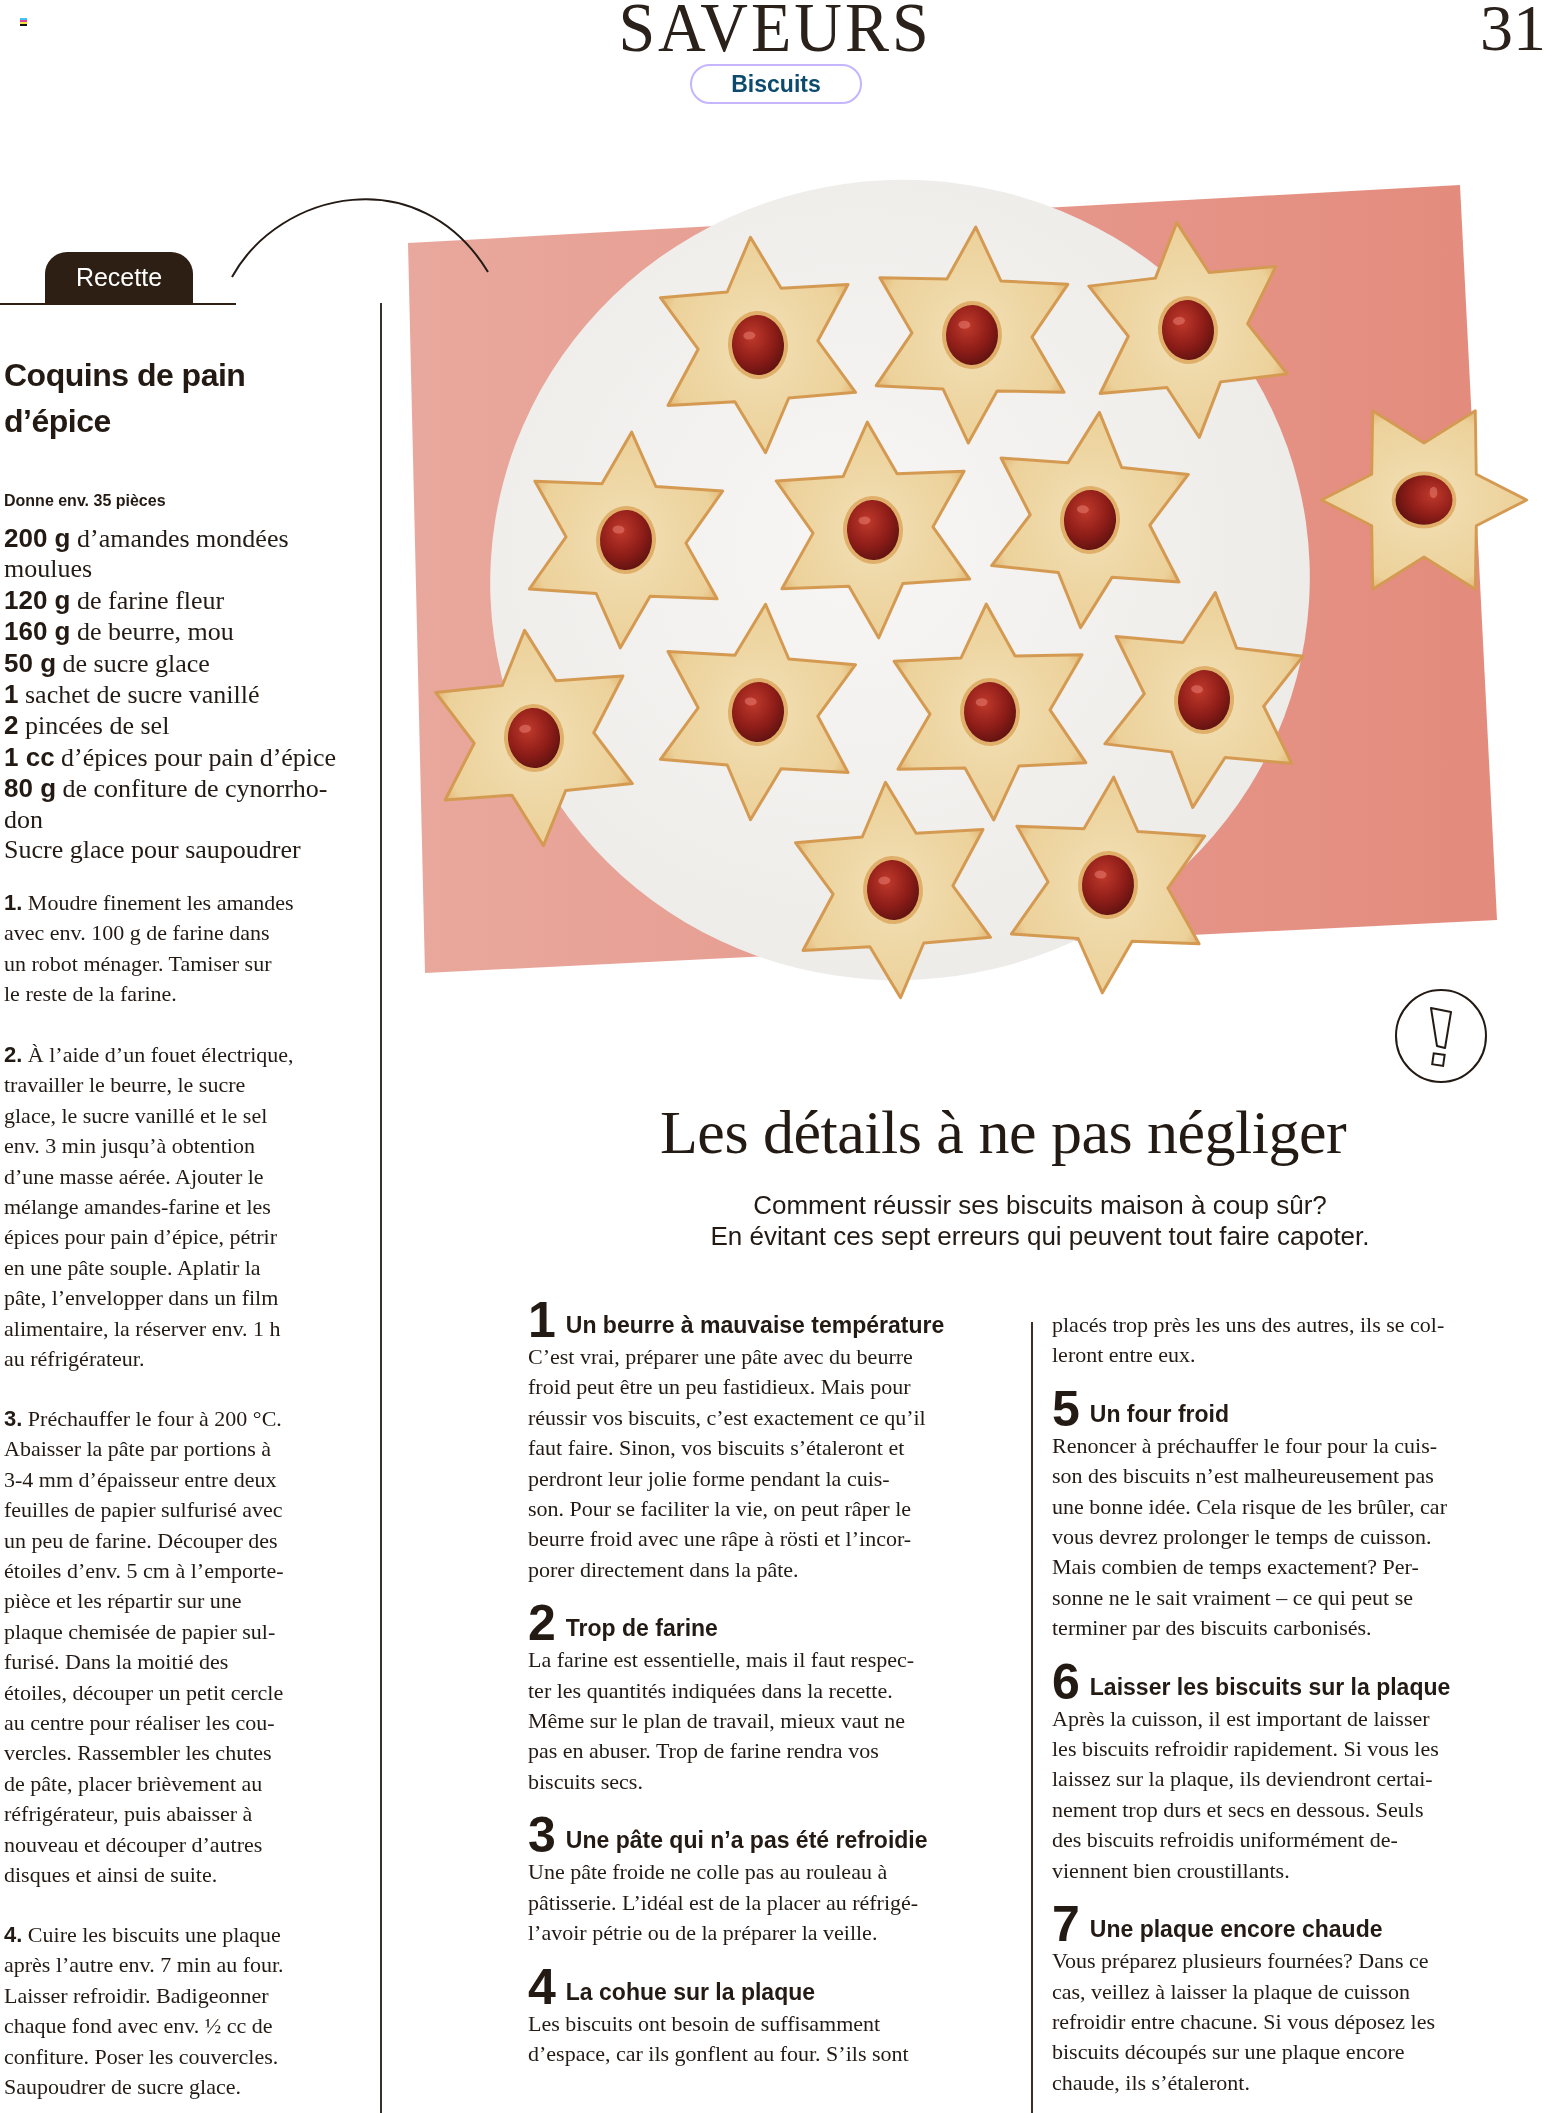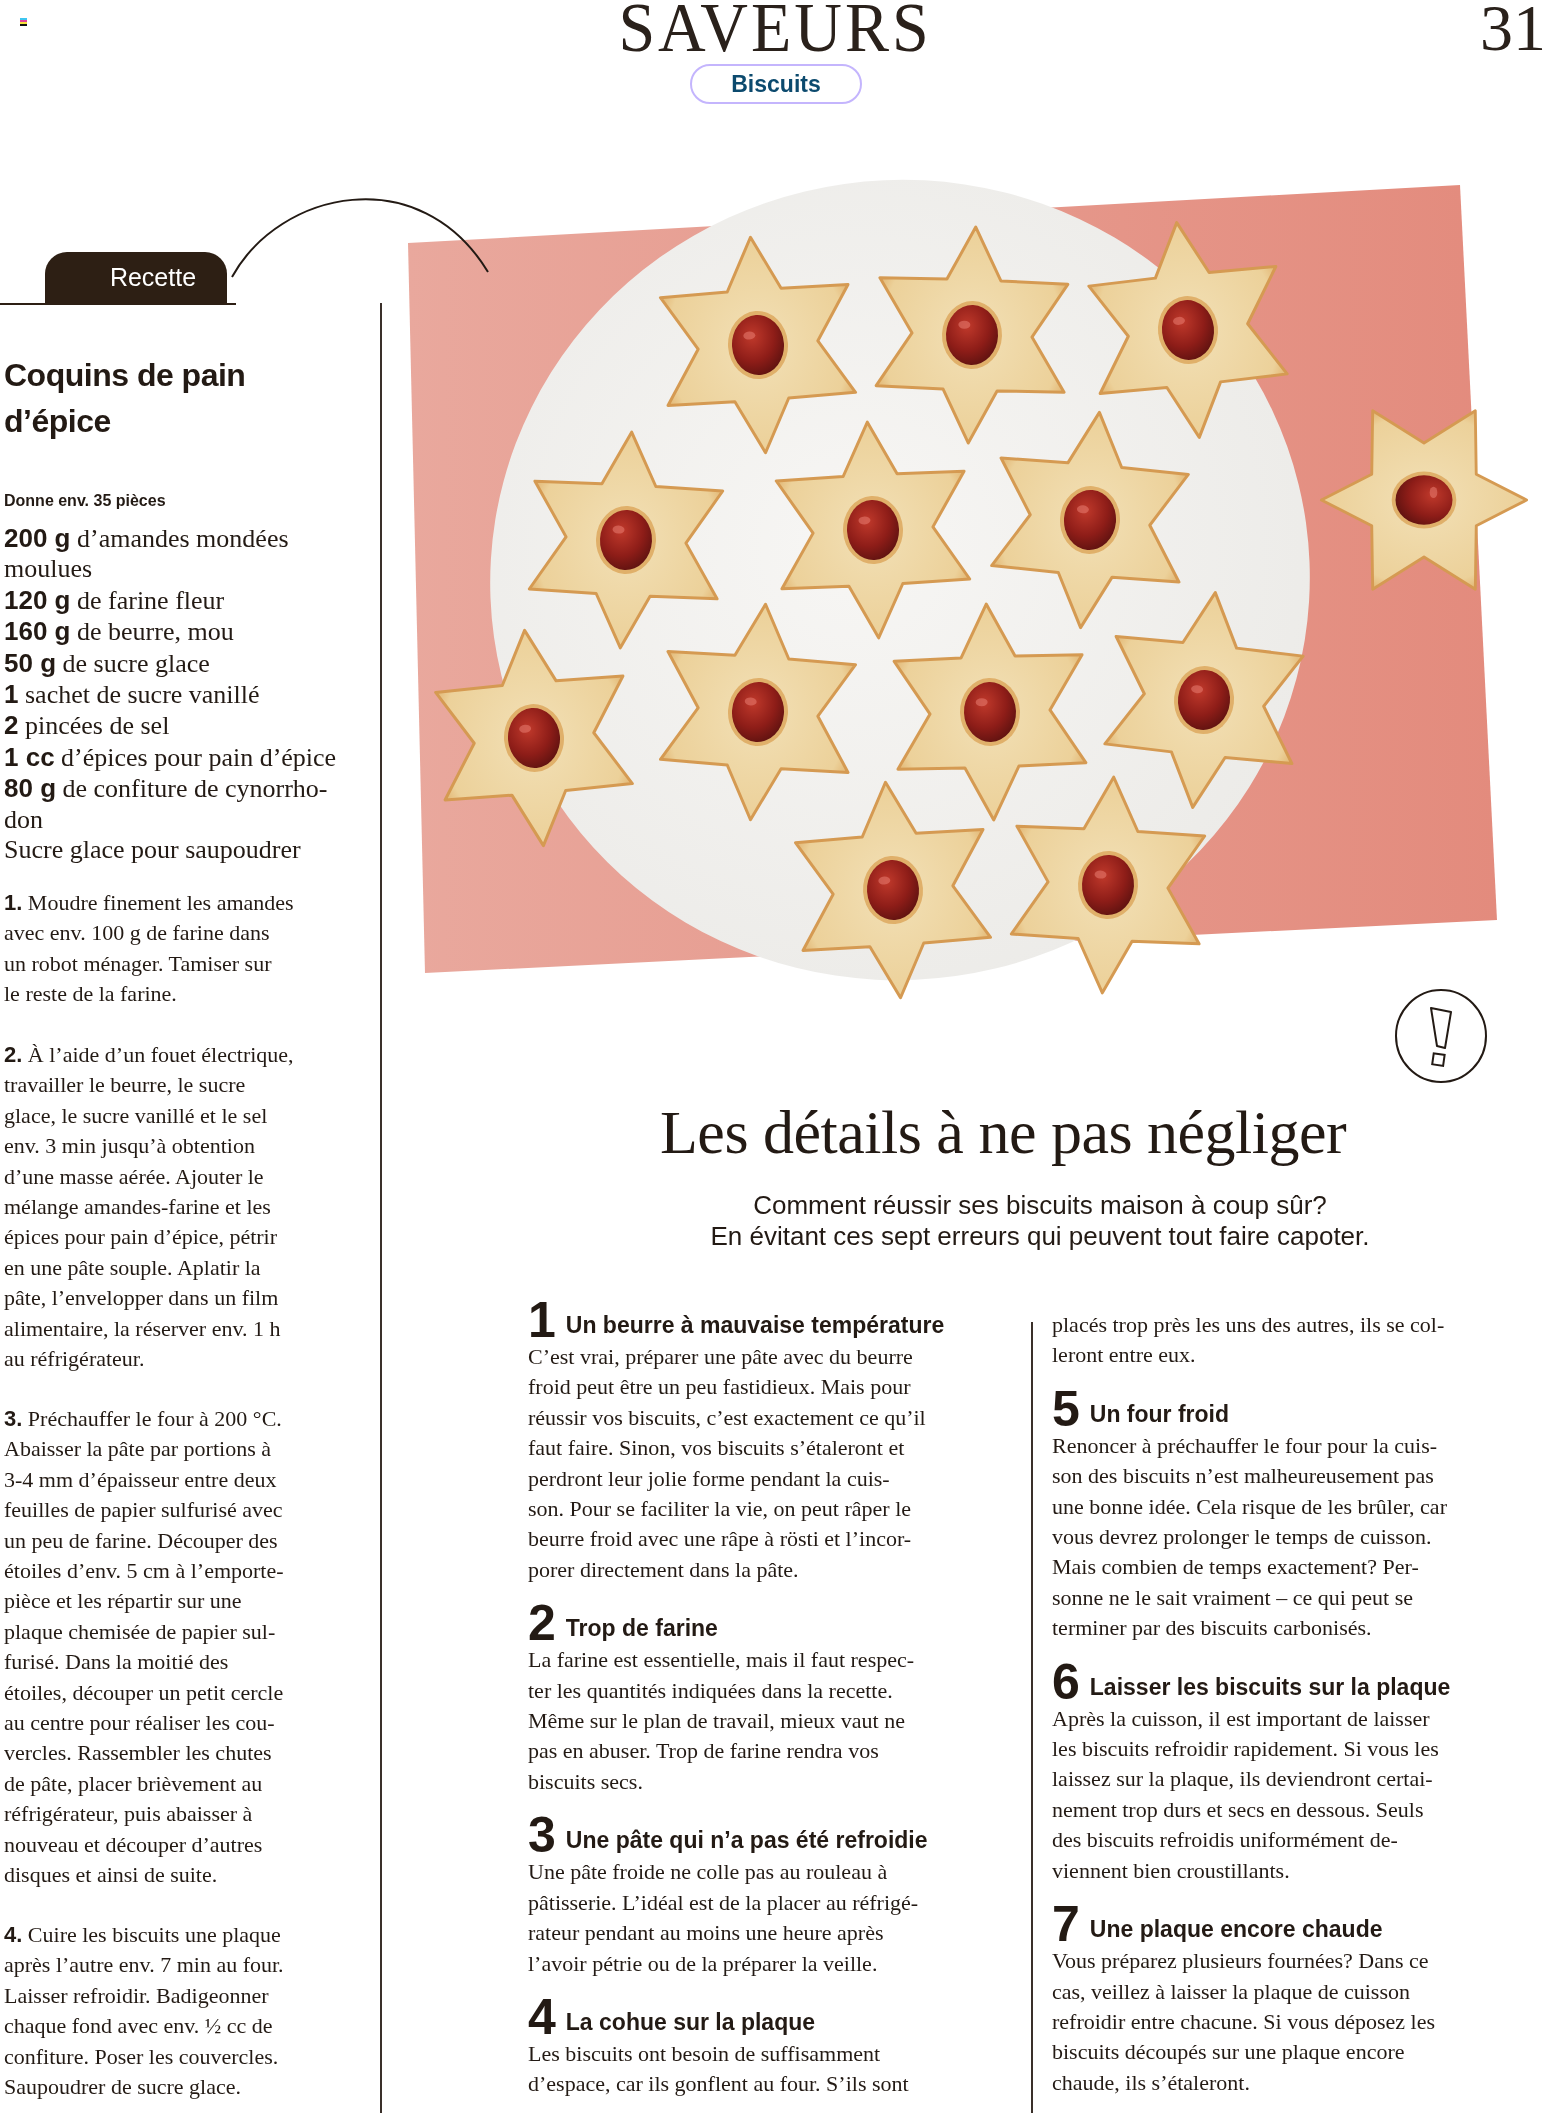--- a/index.html
+++ b/index.html
@@ -11,21 +11,21 @@
   
   .reg { left:20px; top:18px; width:7px; }
   .reg span { display:block; height:2px; }
 
   
   .section-title { left:0; width:1550px; top:-8px; text-align:center; font-size:66px; letter-spacing:3px; font-weight:400; color:#2a211b; line-height:72px; transform:scaleY(1.05); }
   .page-number { right:4px; top:-8px; font-size:66px; line-height:72px; color:#2a211b; }
   .category-pill { left:690px; top:64px; width:172px; height:40px; border:2px solid #c4b5fd; border-radius:22px; box-sizing:border-box; text-align:center; line-height:36px; font-size:23px; font-weight:700; color:#0c4a6e; }
 
   
-  .recette-tab { left:45px; top:252px; width:148px; height:52px; background:#2d1f14; border-radius:22px 22px 0 0; color:#fff; font-size:25px; text-align:center; line-height:50px;padding-left:34px; }
+  .recette-tab { left:45px; top:252px; width:148px; height:52px; background:#2d1f14; border-radius:22px 22px 0 0; color:#fff; font-size:25px; text-align:center; line-height:50px; }
   .tab-rule { left:0; top:303px; width:236px; height:2px; background:#2d1f14; }
   .left-divider { left:380px; top:303px; width:2px; height:1810px; background:#3a302a; }
   .col-divider { left:1031px; top:1322px; width:2px; height:791px; background:#3a302a; }
 
   
   .recipe-title { left:4px; top:352px; width:370px; font-size:32px; font-weight:700; line-height:46px; letter-spacing:-0.5px; }
   .recipe-yield { left:4px; top:458px; font-size:16px; font-weight:700; line-height:30px;margin-top:28px; }
   .ingredients { left:4px; top:523px; width:372px; font-size:26px; line-height:30.4px; }
   .ingredients .row b { font-family:"Liberation Sans","DejaVu Sans",sans-serif; font-weight:700; }
   .steps { left:4px; width:372px; font-size:22px; line-height:30.4px; }
@@ -222,21 +222,20 @@
     </div>
   </div>
   <div class="tip">
     <div class="tip-head">
         <span class="tip-num">3</span>
         <span class="tip-title">Une pâte qui n’a pas été refroidie</span>
       </div>
     <div class="tip-body">
       <span class="ln">Une pâte froide ne colle pas au rouleau à</span>
       <span class="ln">pâtisserie. L’idéal est de la placer au réfrigé-</span>
-      <span class="ln">rateur pendant au moins une heure après</span>
       <span class="ln">l’avoir pétrie ou de la préparer la veille.</span>
     </div>
   </div>
   <div class="tip">
     <div class="tip-head">
         <span class="tip-num">4</span>
         <span class="tip-title">La cohue sur la plaque</span>
       </div>
     <div class="tip-body">
       <span class="ln">Les biscuits ont besoin de suffisamment</span>

